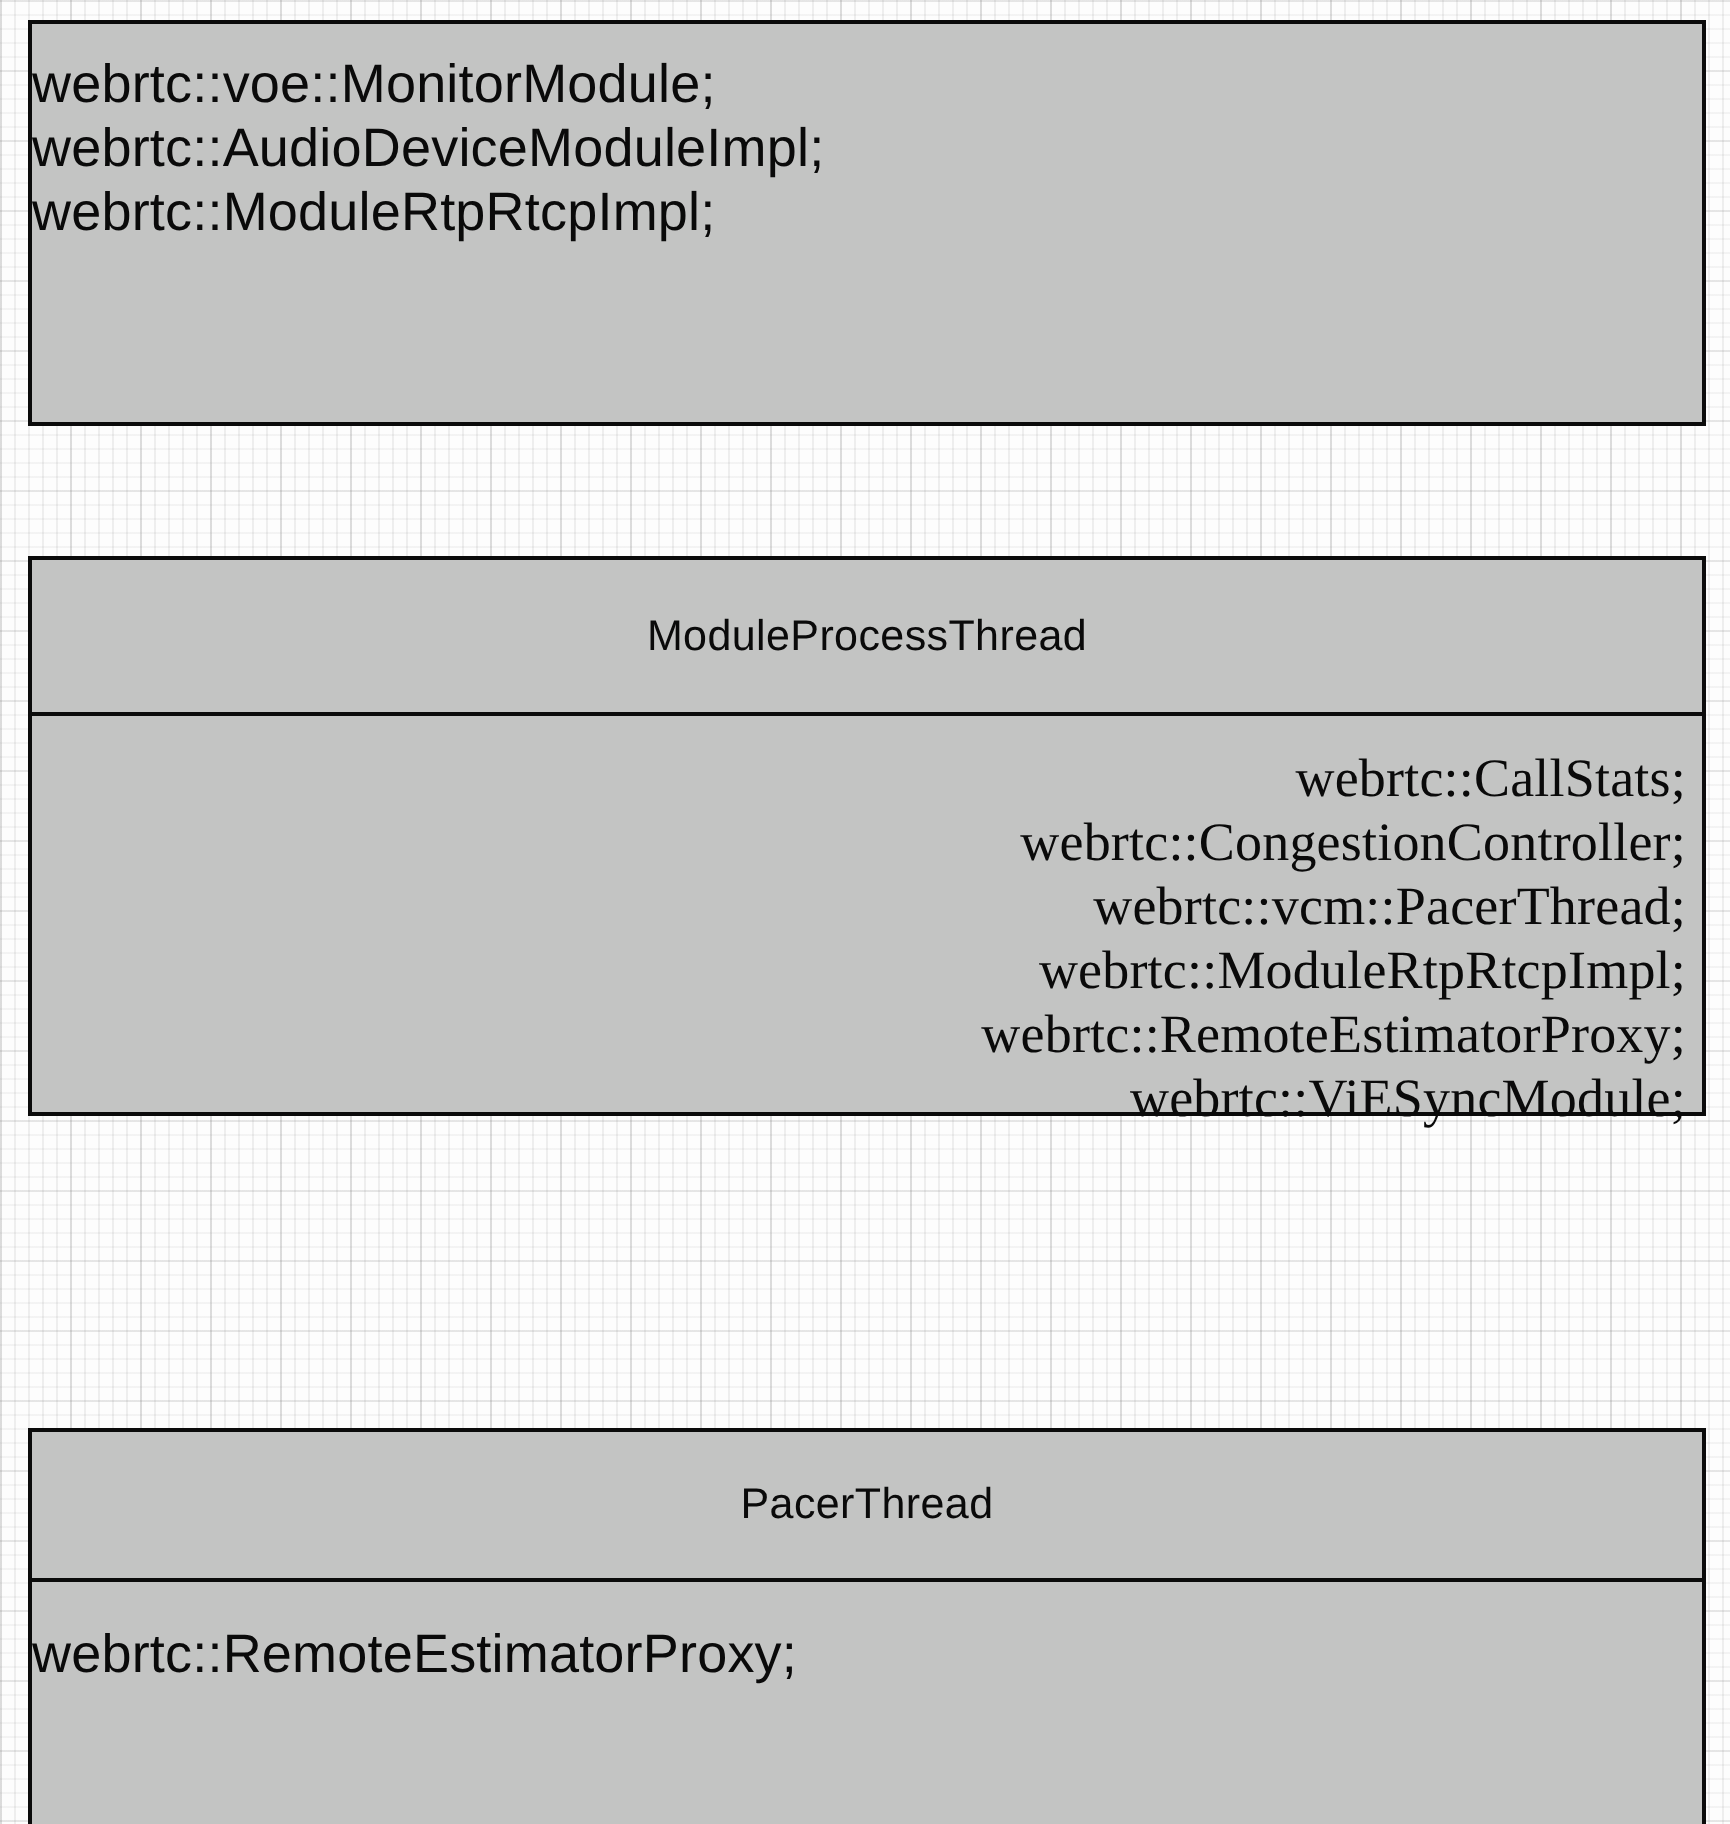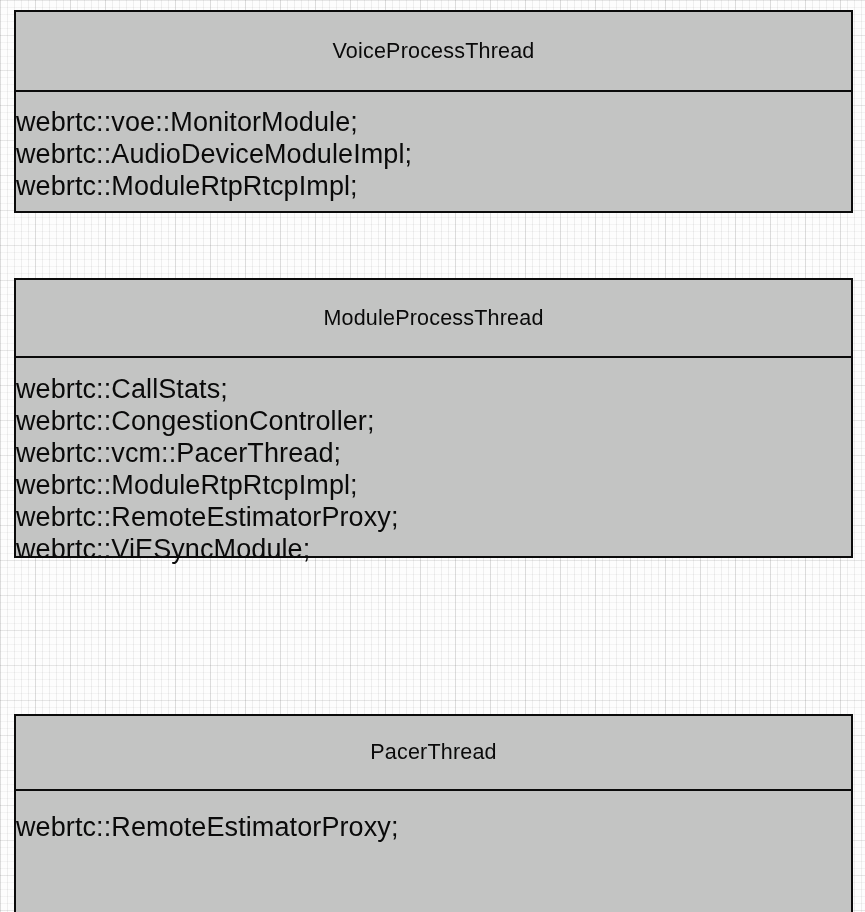--- a/index.html
+++ b/index.html
@@ -50,38 +50,35 @@
     line-height: 32px;
     letter-spacing: 0.1px;
   }
   .module-item { white-space: nowrap; }
 
   
   .box-voice  { top: 10px;  height: 203px; }
   .box-voice  .tbox-header { height: 80px; }
 
   
-  .box-module { top: 278px; height: 280px; }
+  .box-module { top: 278px; height: 280px; text-align: right; }
   .box-module .tbox-header { height: 78px; }
-  .box-module .tbox-body   { padding-top: 15px; }
+  .box-module .tbox-body   { padding-top: 15px; font-family: Liberation Serif, serif; }
 
   
   .box-pacer  { top: 714px; height: 227px; }
   .box-pacer  .tbox-header { height: 75px; }
   .box-pacer  .tbox-body   { padding-top: 20px; }
 </style>
 </head>
 <body>
 
 <div class="canvas">
 
   <section class="tbox box-voice">
-    <header class="tbox-header">
-      <h2 class="tbox-title">VoiceProcessThread</h2>
-    </header>
     <div class="tbox-body">
       <div class="module-item">webrtc::voe::MonitorModule;</div>
       <div class="module-item">webrtc::AudioDeviceModuleImpl;</div>
       <div class="module-item">webrtc::ModuleRtpRtcpImpl;</div>
     </div>
   </section>
 
   <section class="tbox box-module">
     <header class="tbox-header">
       <h2 class="tbox-title">ModuleProcessThread</h2>

